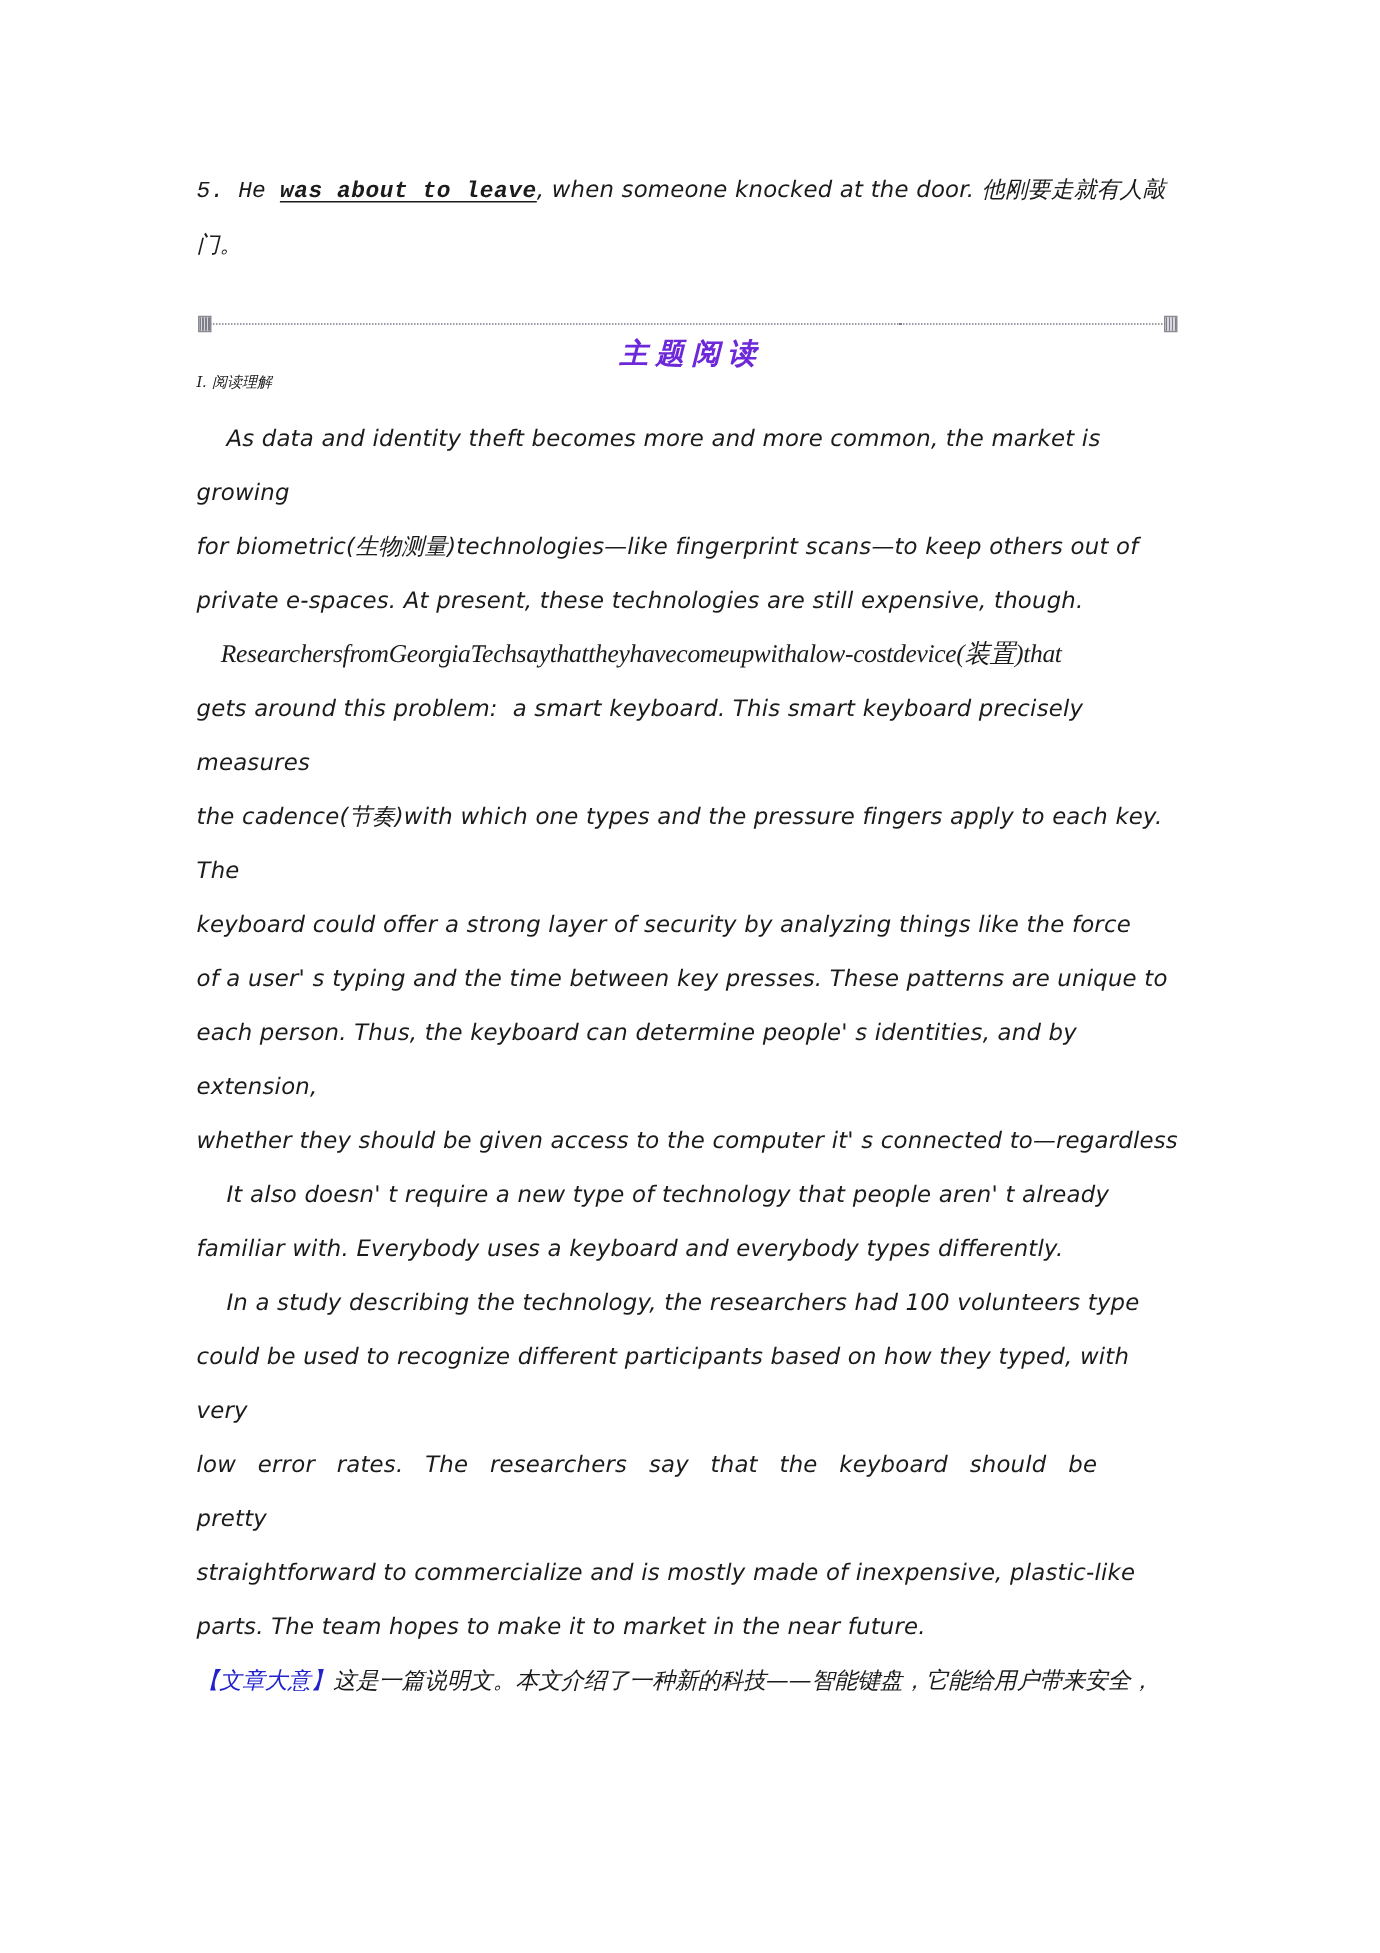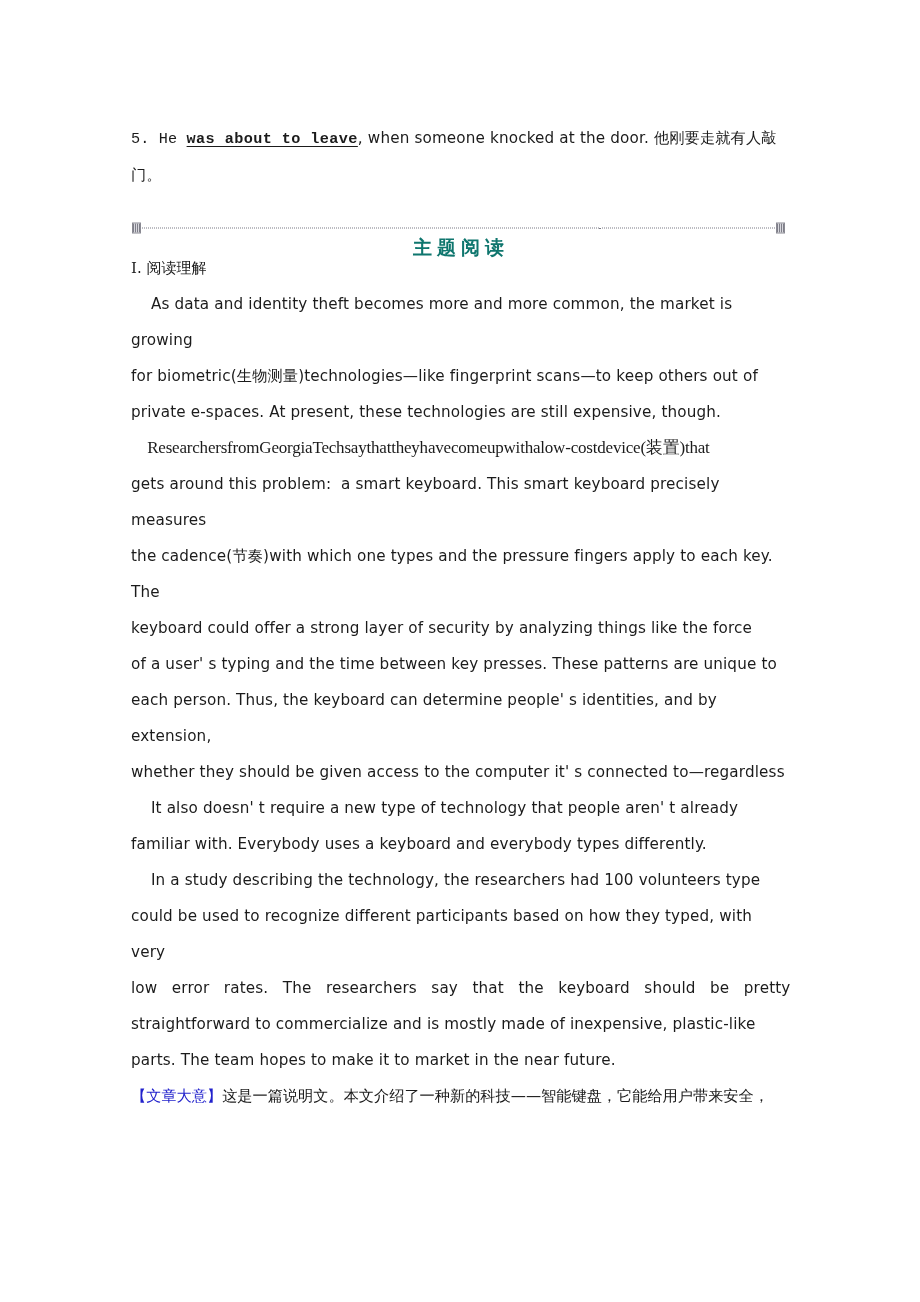--- a/index.html
+++ b/index.html
@@ -10,23 +10,24 @@
     width: 920px;
     height: 1302px;
     background: #ffffff;
     font-family: "Liberation Mono", "DejaVu Sans Mono", monospace;
     color: #1a1a1a;
     overflow: hidden;
     position: relative;
   }
   .page {
     position: absolute;
-    left: 0; top: 16px;
+    left: 0; top: 4px;
     width: 920px;
     height: 1122px;
+    font-style: italic;
   }
   .content {
     position: absolute;
     left: 131px;
     top: 104px;
     width: 660px;
   }
 
   
   .ln {
@@ -83,27 +84,27 @@
   .divider .orn.r { right: 6px; }
   .divider .dtitle {
     position: relative;
     z-index: 2;
     background: #ffffff;
     padding: 0 10px;
     font-family: "DejaVu Sans", "Liberation Sans", sans-serif;
     font-weight: bold;
     font-size: 19px;
     letter-spacing: 5px;
-    color: #0f766e;
+    color: #6d28d9;
     margin-top: 40px;
   }
 
   
   .seclabel {
-    font-size: 15px;
+    font-size: 10px;
     line-height: 36px;
     font-family: "DejaVu Sans", "Liberation Sans", sans-serif;
     color: #1b1b1b;
   }
   .seclabel .roman {
     font-family: "Liberation Serif", "DejaVu Serif", serif;
   }
 
   
   .para { margin: 0; }

